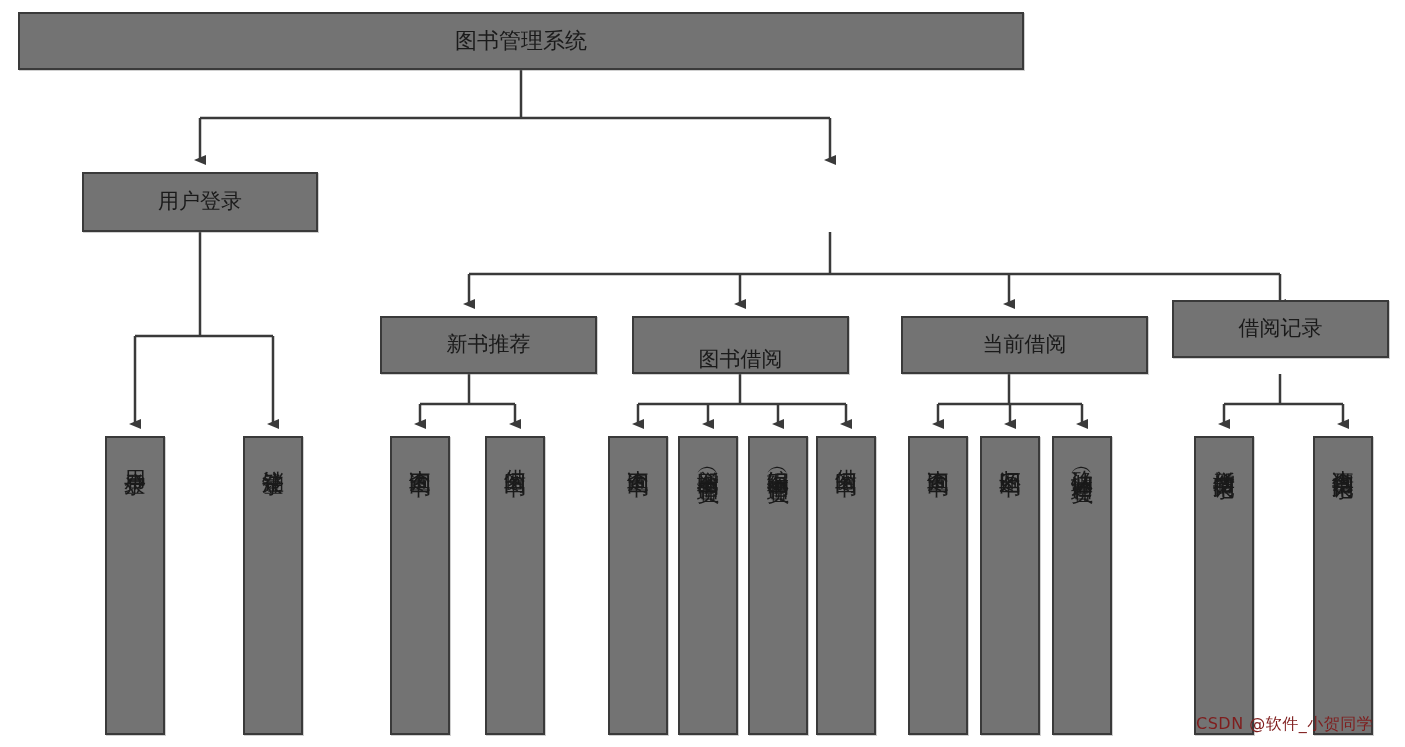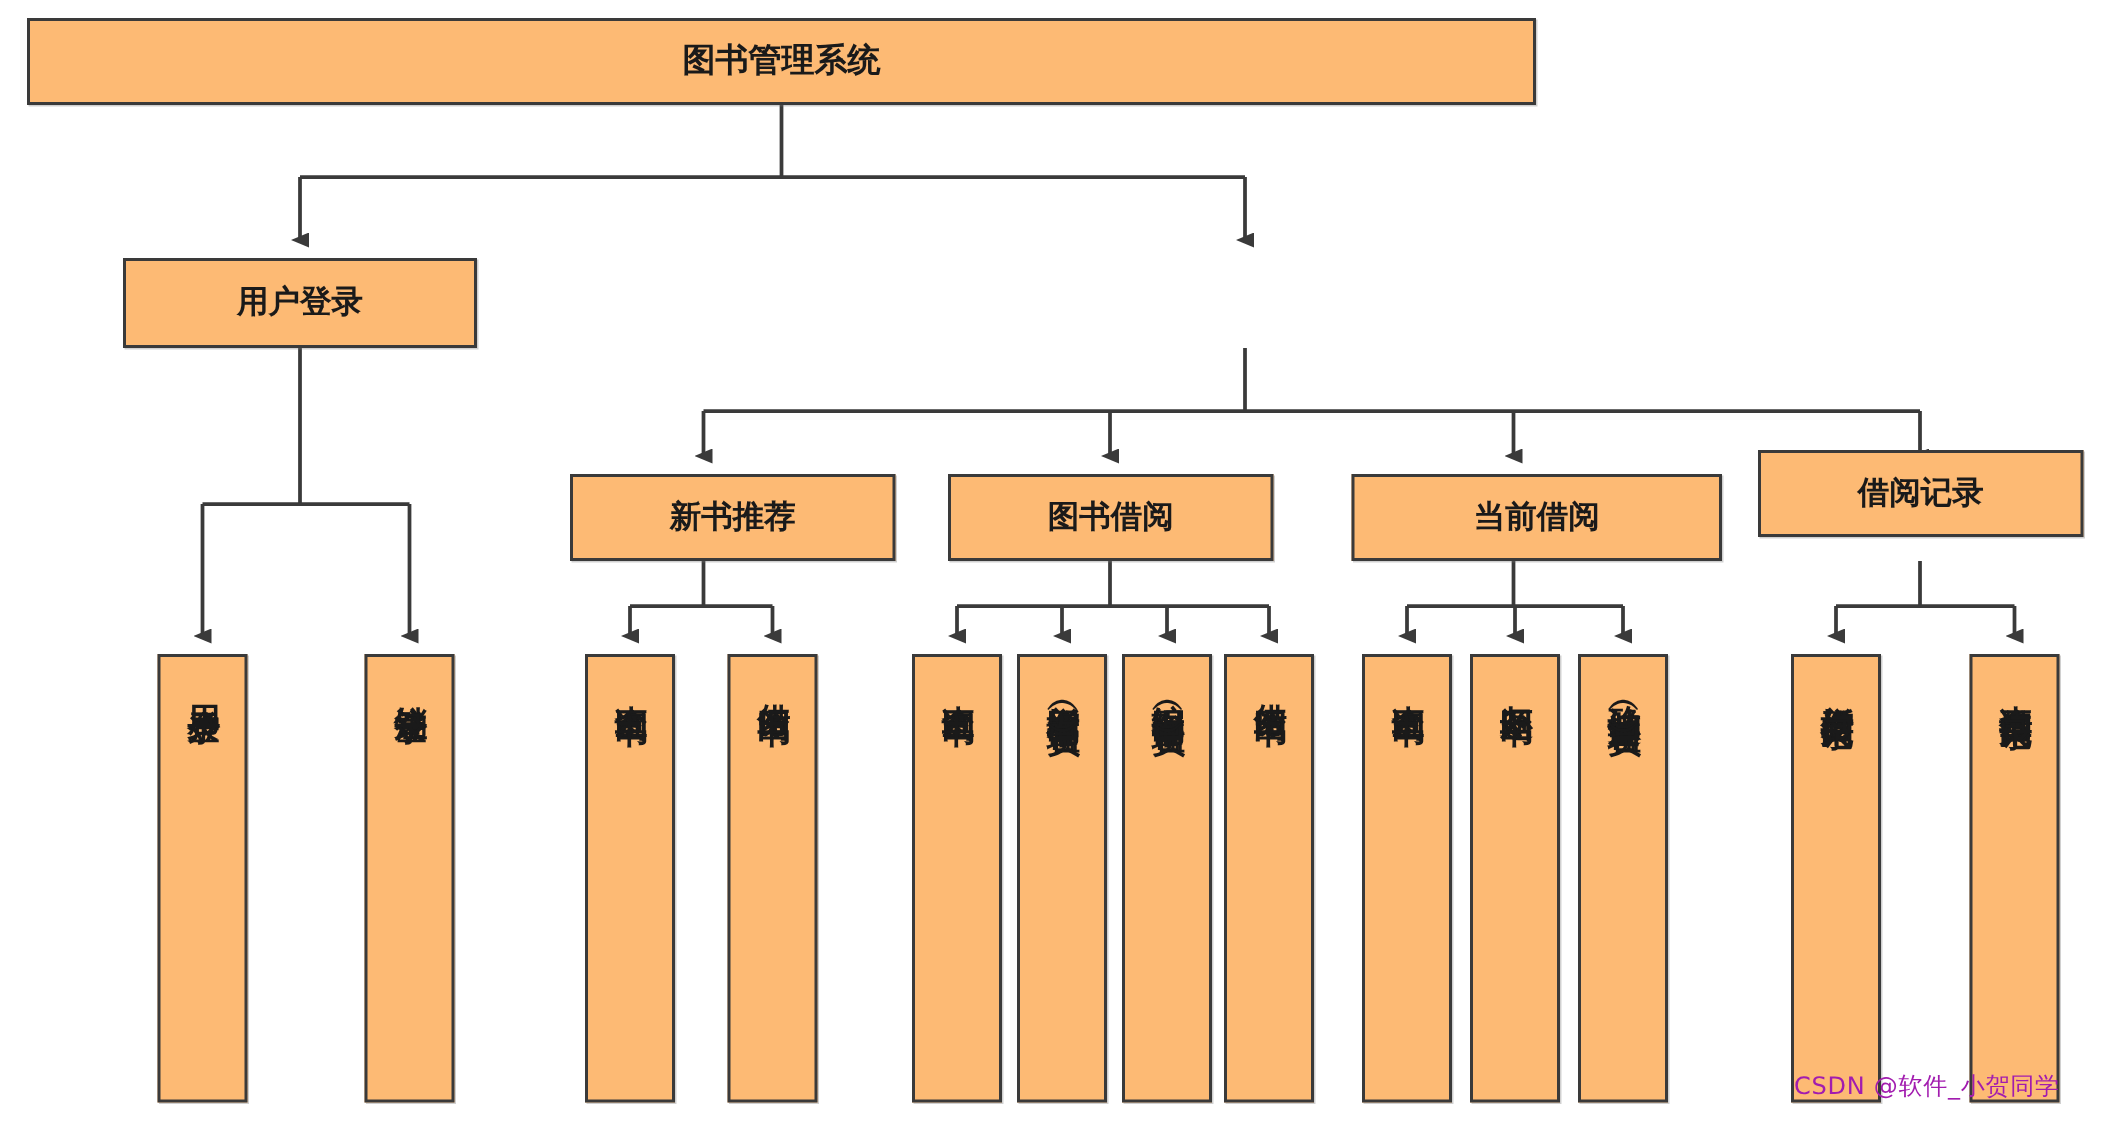--- a/index.html
+++ b/index.html
@@ -22,27 +22,26 @@
     left: 0;
     top: 0;
     width: 1405px;
     height: 747px;
     pointer-events: none;
   }
   .node {
     position: absolute;
     box-sizing: border-box;
     border: 2px solid #3a3a3a;
-    background: #fdba74;
+    background: #737373;
     display: flex;
     align-items: center;
     justify-content: center;
     color: #1a1a1a;
     box-shadow: 1px 1px 0 rgba(120,120,120,0.35);
-    font-weight: bold;
   }
   .node .label {
     line-height: 1.12;
     text-align: center;
     white-space: pre;
   }
   .node.horiz .label {
     font-size: 21px;
   }
   .node.root .label {
@@ -57,21 +56,21 @@
     text-orientation: upright;
     font-size: 22px;
     letter-spacing: 2px;
     line-height: 1;
   }
   .watermark {
     position: absolute;
     left: 1196px;
     top: 714px;
     font-size: 16px;
-    color: #a21caf;
+    color: #7f1d1d;
     white-space: pre;
     letter-spacing: 0.5px;
   }
 </style>
 </head>
 <body>
 
 <div id="canvas">
 
   <svg id="wires" viewBox="0 0 1405 747">
@@ -132,21 +131,21 @@
     <span class="label">图书管理系统</span>
   </div>
 
   <div class="node horiz" style="left:82px; top:172px; width:236px; height:60px;">
     <span class="label">用户登录</span>
   </div>
 
   <div class="node horiz" style="left:380px; top:316px; width:217px; height:58px;">
     <span class="label">新书推荐</span>
   </div>
-  <div class="node horiz" style="left:632px; top:316px; width:217px; height:58px;">
+  <div class="node horiz" style="left:632px; top:316px; width:217px; height:58px;align-items:flex-end;">
     <span class="label">图书借阅</span>
   </div>
   <div class="node horiz" style="left:901px; top:316px; width:247px; height:58px;">
     <span class="label">当前借阅</span>
   </div>
   <div class="node horiz" style="left:1172px; top:300px; width:217px; height:58px;">
     <span class="label">借阅记录</span>
   </div>
 
   <div class="node vert" style="left:105px; top:436px; width:60px; height:299px;">

